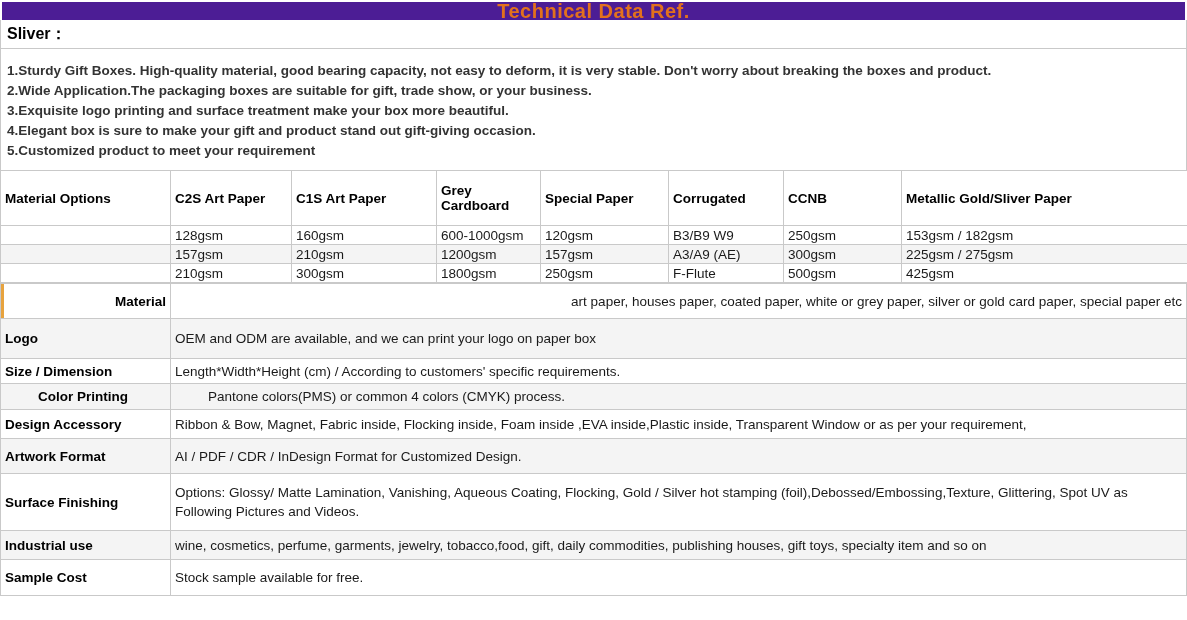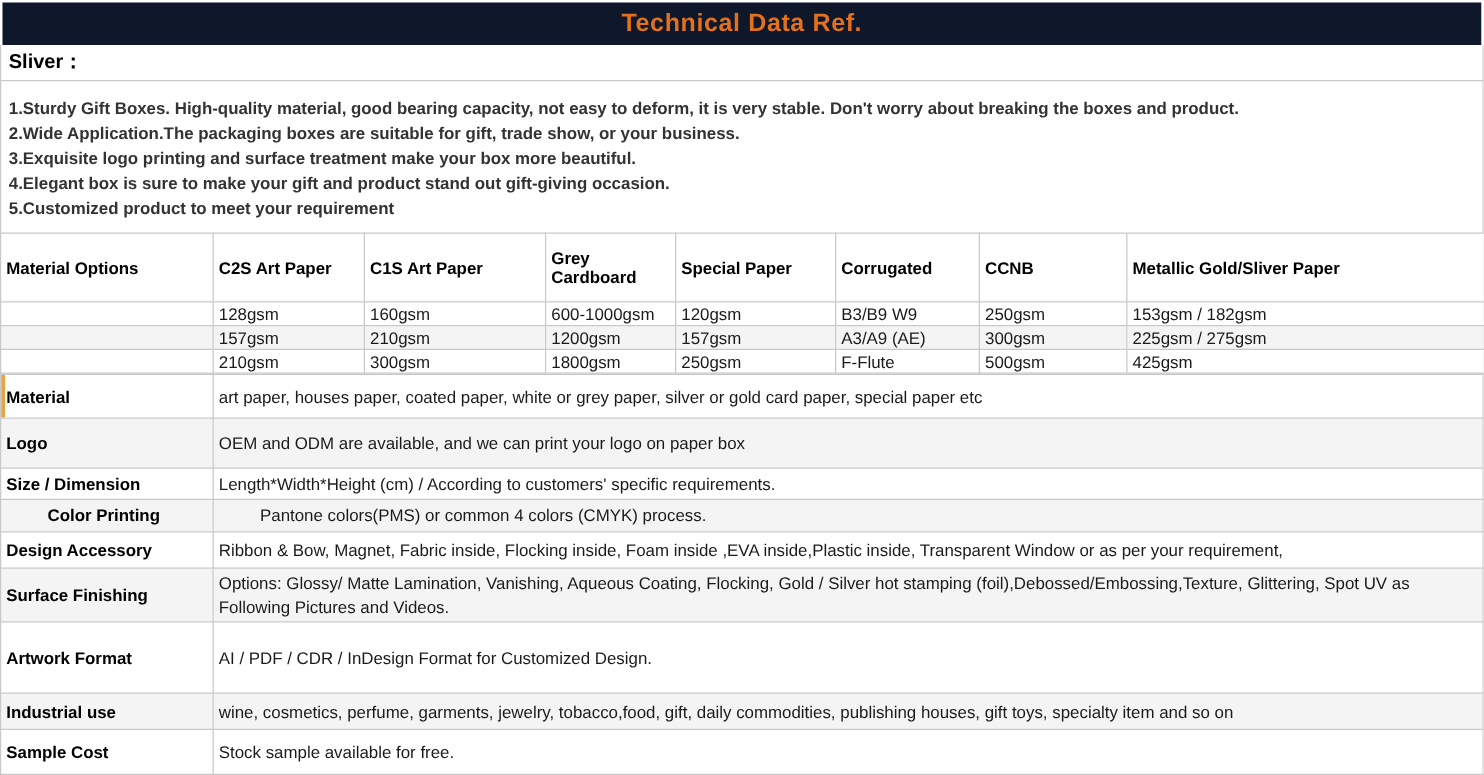--- a/index.html
+++ b/index.html
@@ -7,22 +7,22 @@
   body {
     width: 1187px; height: 620px;
     background: #ffffff;
     font-family: "Liberation Sans", "DejaVu Sans", sans-serif;
     color: #1a1a1a;
     overflow: hidden;
   }
   
   .banner {
     margin: 2px 2px 0 2px;
-    height: 34px;
-    background: #0f172a;
+    height: 18px;
+    background: #4c1d95;
     display: flex; align-items: center; justify-content: center;
   }
   .banner-title {
     font-size: 20px; font-weight: bold; color: #e2711d;
     letter-spacing: 0.5px;
   }
   
   .feature-heading {
     height: 29px; line-height: 28px;
     padding-left: 6px;
@@ -52,21 +52,21 @@
     font-size: 13.5px; vertical-align: middle;
   }
   .materials-table tbody tr:nth-child(even) td { background: #f4f4f4; }
   
   .spec-table td { font-size: 13.5px; vertical-align: middle; }
   .spec-table td.spec-label {
     padding: 0 4px; font-weight: bold; color: #000;
   }
   .spec-table td.spec-value { padding: 2px 4px; line-height: 19px; }
   .spec-table tr:nth-child(even) td { background: #f4f4f4; }
-  .spec-table tr:nth-child(1) td { height: 35px; }
+  .spec-table tr:nth-child(1) td { height: 35px; text-align: right; }
   .spec-table tr:nth-child(2) td { height: 40px; }
   .spec-table tr:nth-child(3) td { height: 25px; }
   .spec-table tr:nth-child(4) td { height: 26px; padding-left: 37px; }
   .spec-table tr:nth-child(5) td { height: 29px; }
   .spec-table tr:nth-child(6) td { height: 35px; }
   .spec-table tr:nth-child(7) td { height: 57px; }
   .spec-table tr:nth-child(8) td { height: 29px; }
   .spec-table tr:nth-child(9) td { height: 36px; }
   
   .spec-table tr:nth-child(1) td.spec-label { box-shadow: inset 3px 0 0 #e7a33e; }
@@ -165,26 +165,26 @@
     </tr>
     <tr>
       <td class="spec-label">Color Printing</td>
       <td class="spec-value">Pantone colors(PMS) or common 4 colors (CMYK) process.</td>
     </tr>
     <tr>
       <td class="spec-label">Design Accessory</td>
       <td class="spec-value">Ribbon &amp; Bow, Magnet, Fabric inside, Flocking inside, Foam inside ,EVA inside,Plastic inside, Transparent Window or as per your requirement,</td>
     </tr>
     <tr>
+      <td class="spec-label">Artwork Format</td>
+      <td class="spec-value">AI / PDF / CDR / InDesign Format for Customized Design.</td>
+    </tr>
+    <tr>
       <td class="spec-label">Surface Finishing</td>
       <td class="spec-value">Options: Glossy/ Matte Lamination, Vanishing, Aqueous Coating, Flocking, Gold / Silver hot stamping (foil),Debossed/Embossing,Texture, Glittering, Spot UV as Following Pictures and Videos.</td>
-    </tr>
-    <tr>
-      <td class="spec-label">Artwork Format</td>
-      <td class="spec-value">AI / PDF / CDR / InDesign Format for Customized Design.</td>
     </tr>
     <tr>
       <td class="spec-label">Industrial use</td>
       <td class="spec-value">wine, cosmetics, perfume, garments, jewelry, tobacco,food, gift, daily commodities, publishing houses, gift toys, specialty item and so on</td>
     </tr>
     <tr>
       <td class="spec-label">Sample Cost</td>
       <td class="spec-value">Stock sample available for free.</td>
     </tr>
   </tbody>

